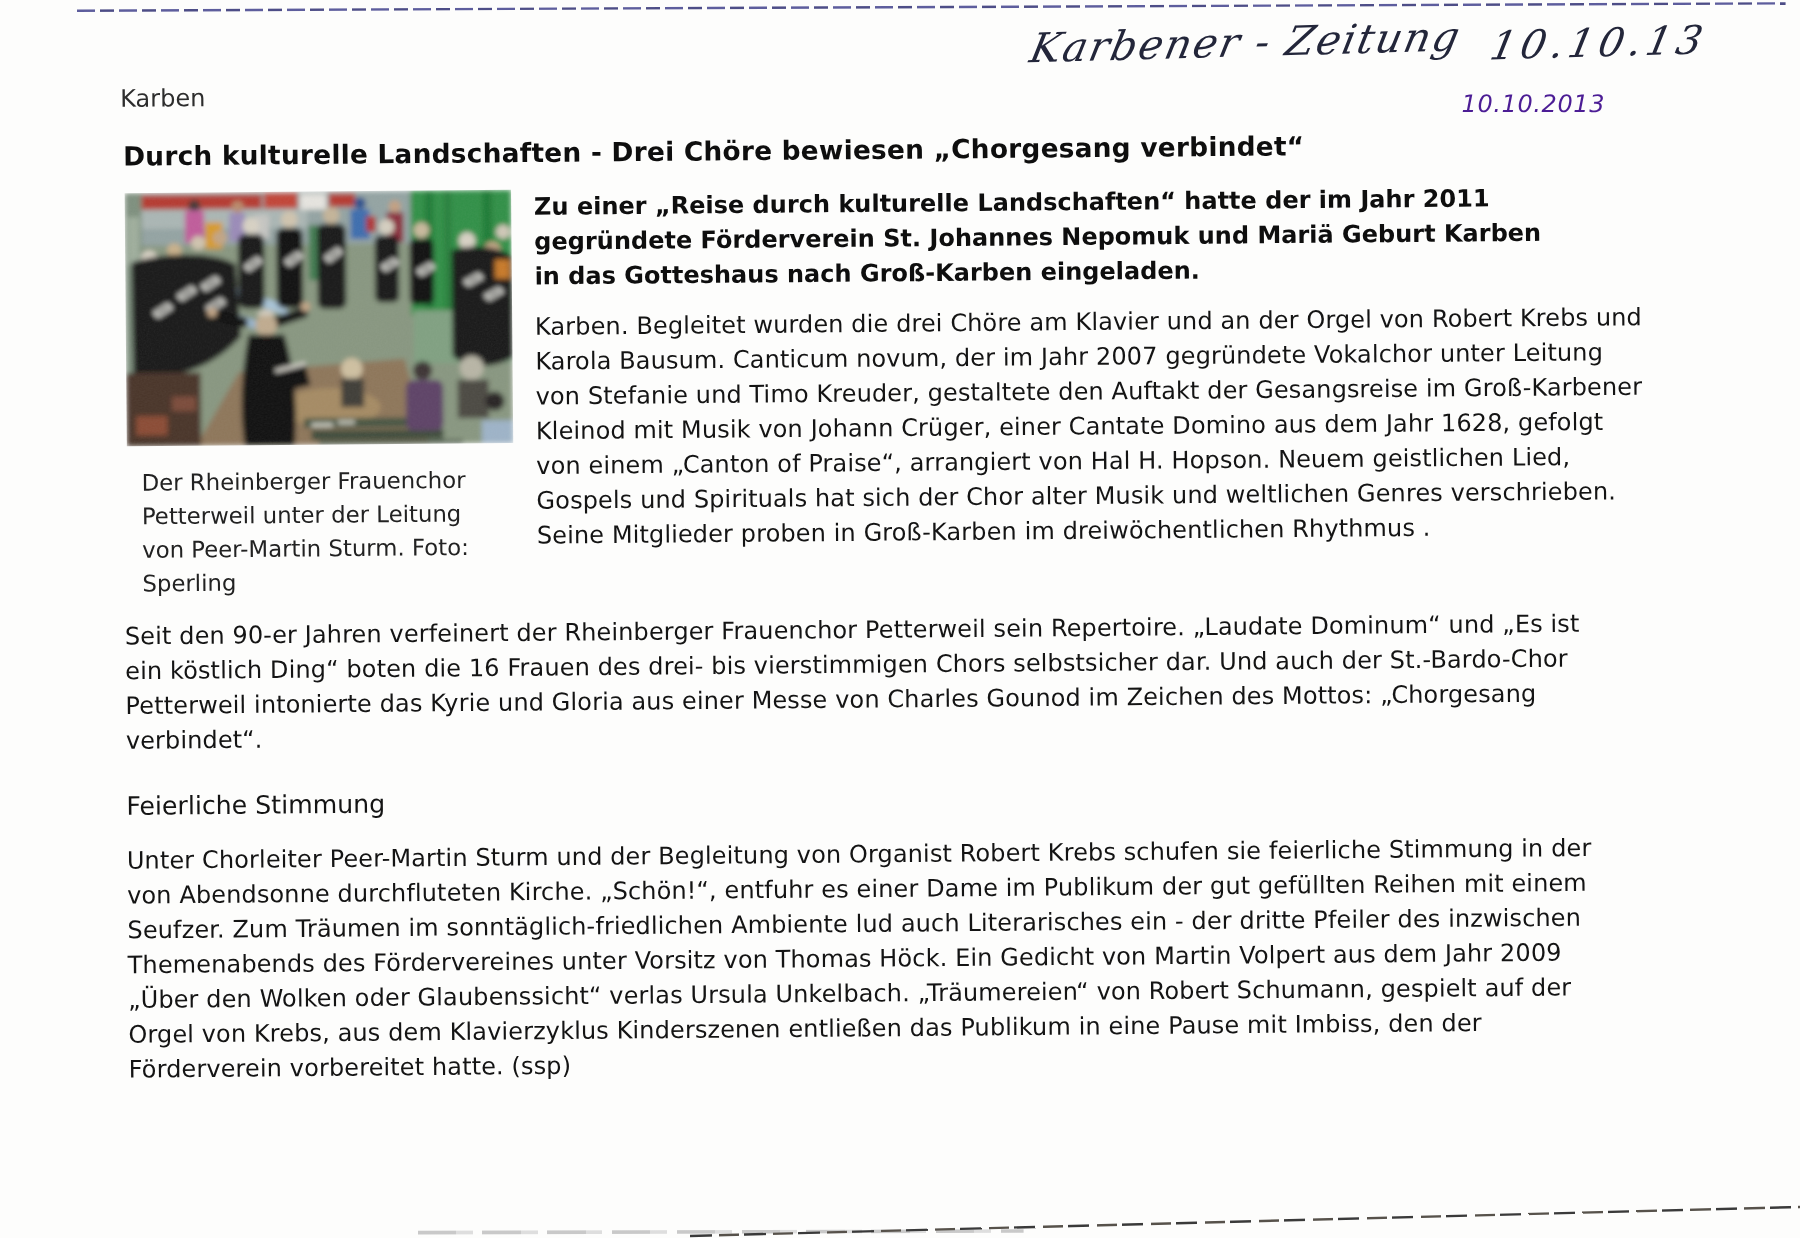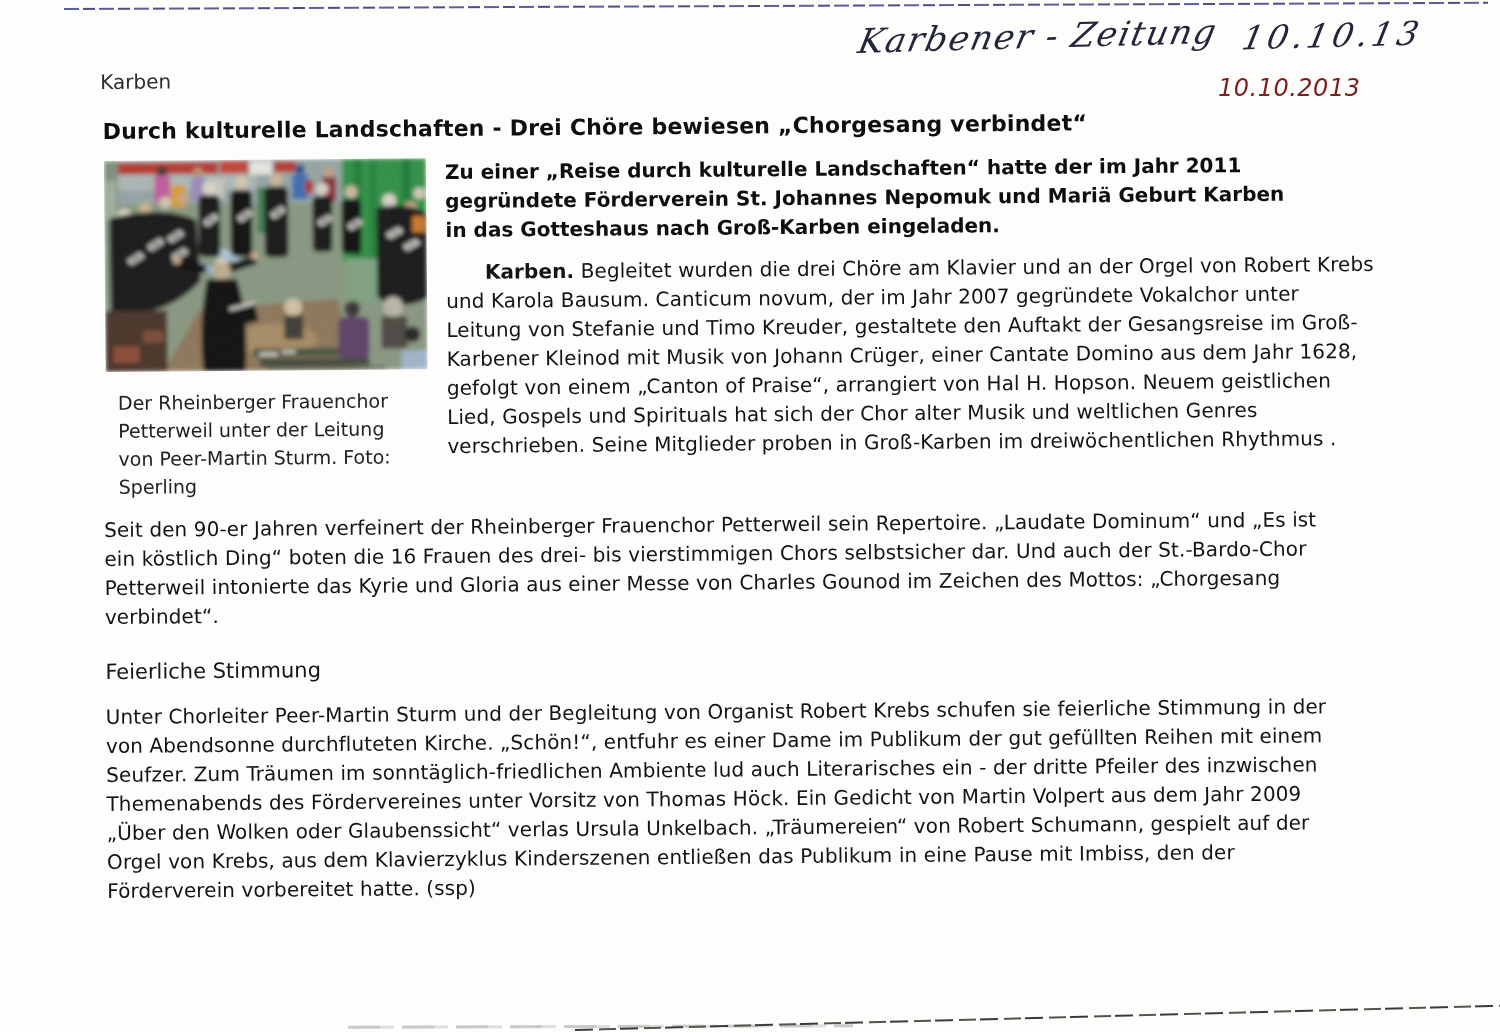--- a/index.html
+++ b/index.html
@@ -32,39 +32,39 @@
   }
   .hand {
     font-family:"DejaVu Serif", serif; font-style:italic;
     font-size:34px; letter-spacing:1.5px;
     transform:skewX(-13deg) rotate(-1.6deg);
     white-space:nowrap;
   }
   .hand-date { font-size:33px; letter-spacing:4px; }
   .printed-date {
     position:absolute; left:1218px; top:74px;
-    font-style:italic; font-size:24px; color:#7f1d1d; letter-spacing:.5px;
+    font-style:italic; font-size:20px; color:#4c1d95; letter-spacing:.5px;
   }
   
   .content {
     position:absolute; left:100px; top:62px; width:1282px;
     transform:rotate(-0.5deg); transform-origin:0 0;
   }
   .kicker { font-size:20px; color:#2d2d2d; margin:8px 0 0 0; }
   .headline { font-size:22px; font-weight:bold; letter-spacing:.2px; margin:25px 0 0 2px; color:#0e0e0e; }
   .row { display:flex; margin-top:17px; }
   .photo-col { flex:0 0 332px; width:332px; }
   .photo-frame { width:322px; height:211px; margin-left:3px; line-height:0; }
   .caption { margin:17px 0 0 15px; width:300px; font-size:19px; line-height:28px; color:#222; }
   .text-col { margin-left:12px; width:932px; }
   p { margin:0; }
   .lead { font-weight:bold; font-size:20px; line-height:29px; max-width:850px; color:#0e0e0e; }
   .bodytext { font-size:20px; line-height:29px; letter-spacing:.1px; }
   .p1 { margin-top:13px; }
-  .lead-in { font-weight:bold;margin-left:39px; }
+  .lead-in { font-weight:normal; }
   .p2 { margin-top:15px; width:1248px; }
   .subhead { font-size:21px; font-weight:normal; margin:28px 0 0 0; }
   .p3 { margin-top:19px; width:1248px; }
 </style>
 </head>
 <body>
 
 <div class="scanline-top"></div>
 
 <div class="handwriting-row">

